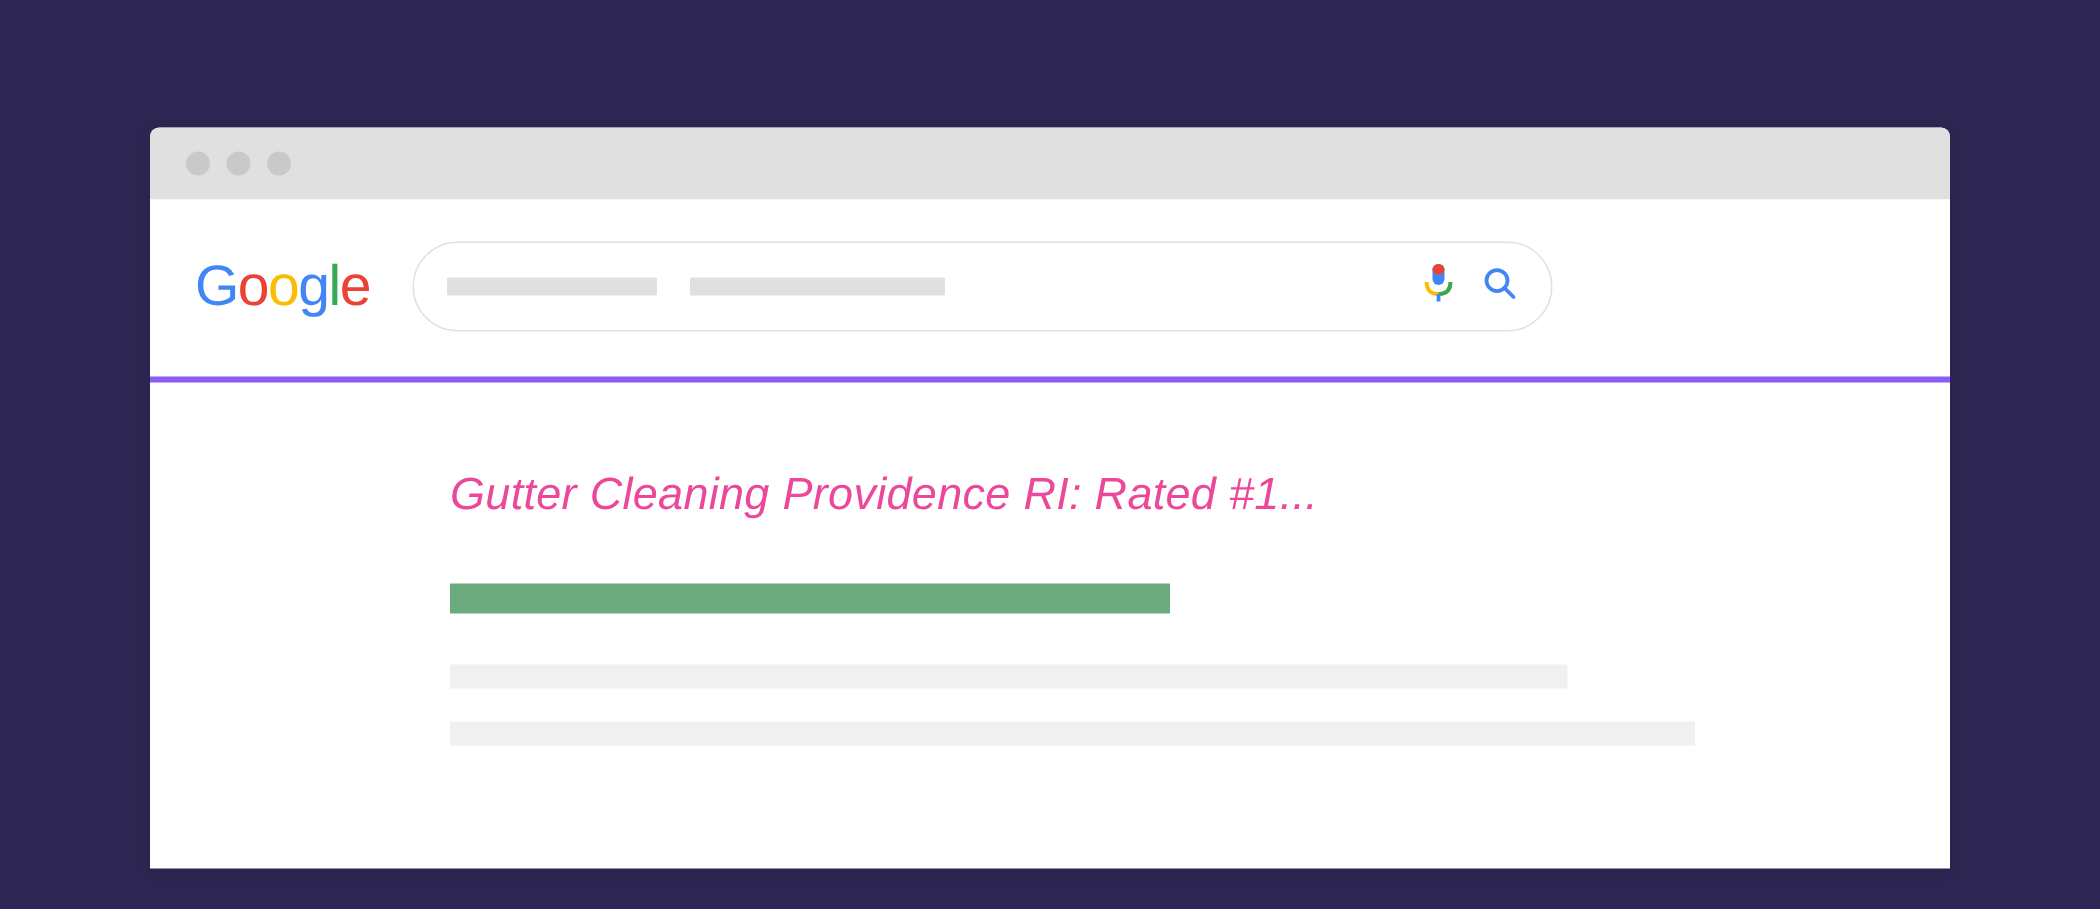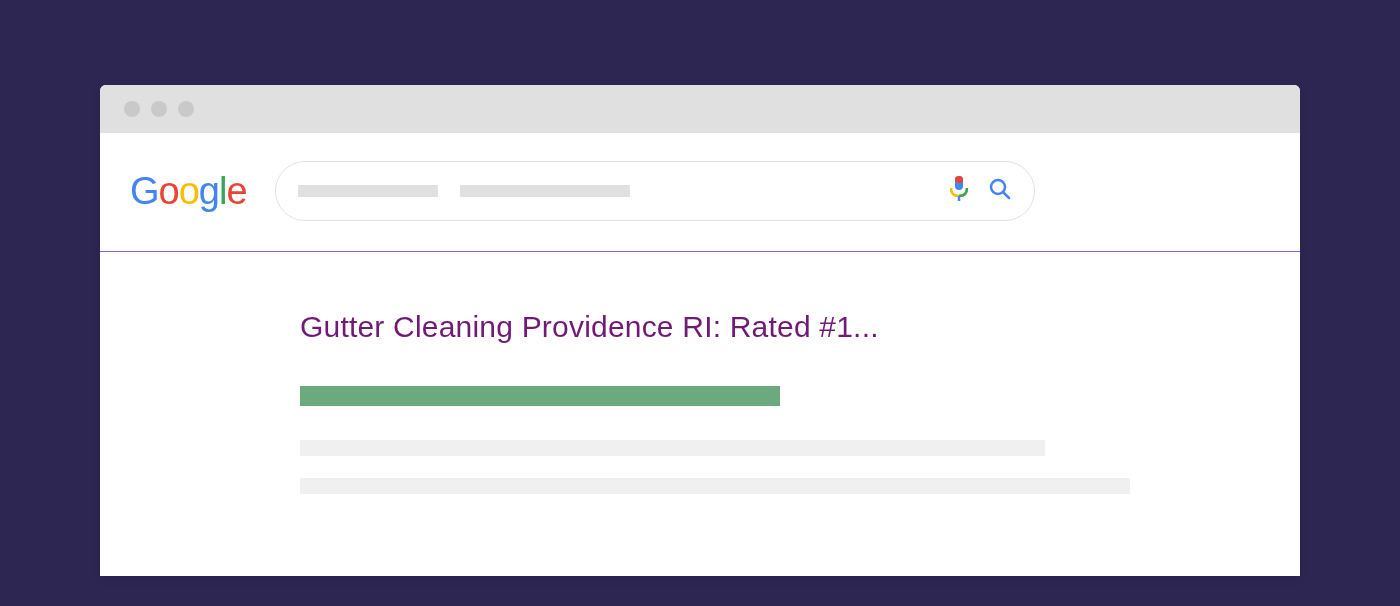--- a/index.html
+++ b/index.html
@@ -38,21 +38,21 @@
       height: 16px;
       border-radius: 50%;
       background: #c9c9c9;
     }
     .search-header {
       background: #ffffff;
       padding: 28px 30px 30px 30px;
       display: flex;
       align-items: center;
       gap: 28px;
-      border-bottom: 1px solid #8b5cf6;
+      border-bottom: 4px solid #8b5cf6;
     }
     .google-logo {
       font-size: 38px;
       font-weight: 500;
       letter-spacing: -1px;
       white-space: nowrap;
     }
     .g1 { color: #4285F4; }
     .g2 { color: #EA4335; }
     .g3 { color: #FBBC04; }
@@ -84,25 +84,26 @@
     .mic-icon {
       flex-shrink: 0;
     }
     .search-icon {
       flex-shrink: 0;
     }
     .results-area {
       padding: 58px 30px 60px 200px;
     }
     .result-title {
-      color: #701a75;
+      color: #ec4899;
       font-size: 30px;
       font-weight: 400;
       letter-spacing: 0.2px;
       margin-bottom: 42px;
+      font-style: italic;
     }
     .url-bar {
       width: 480px;
       height: 20px;
       background: #6aaa7d;
       margin-bottom: 34px;
     }
     .snippet-bar {
       height: 16px;
       background: #f0f0f0;

